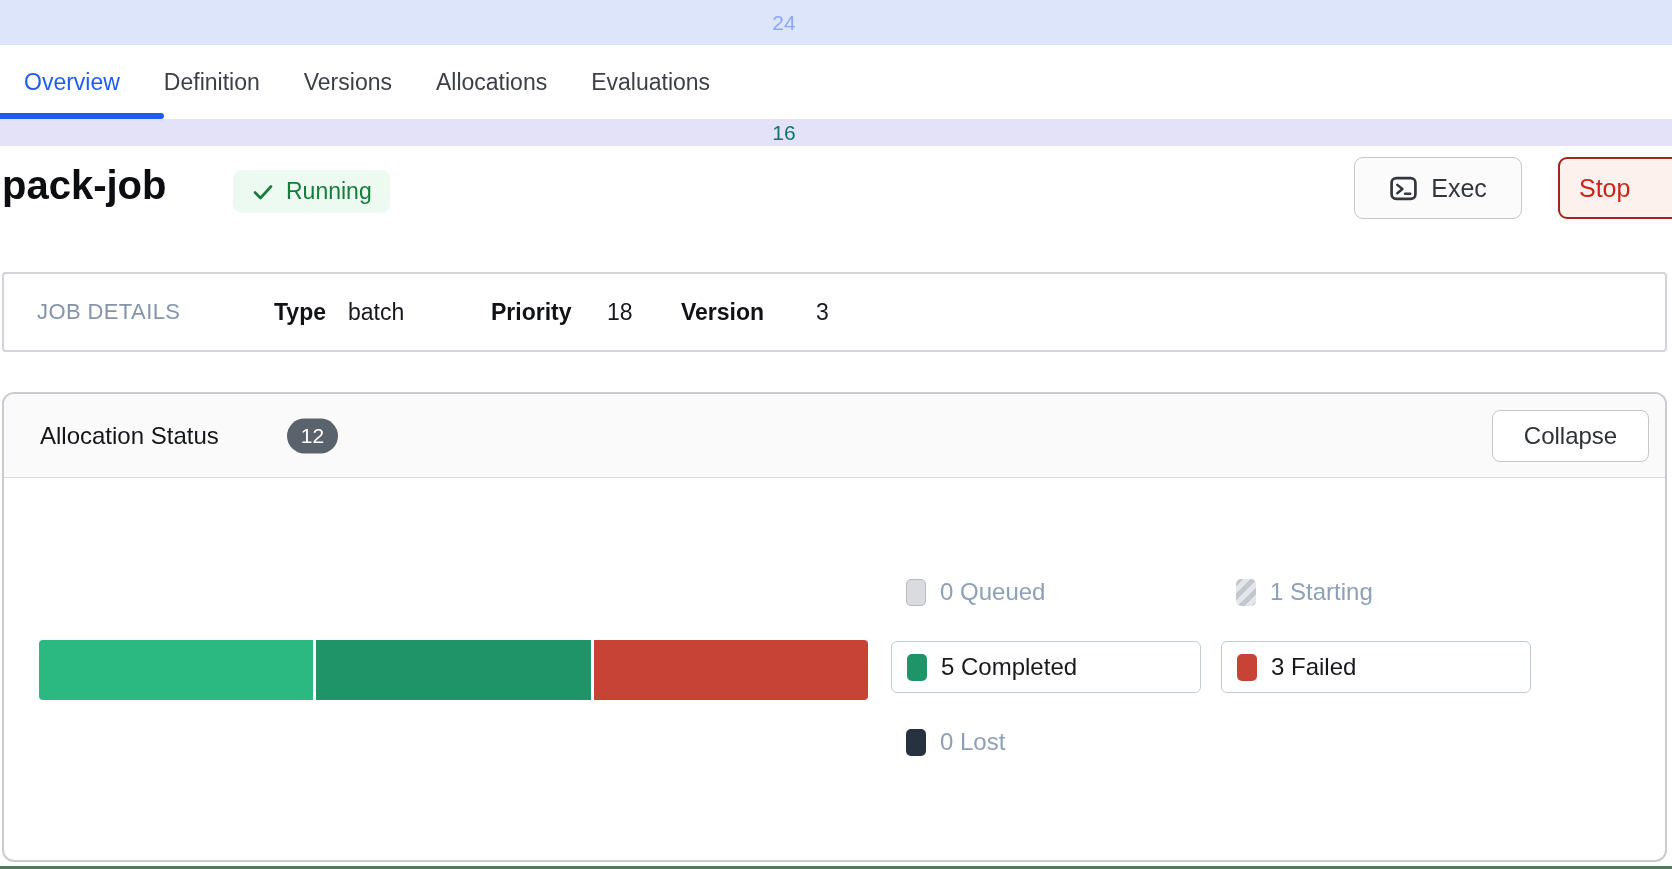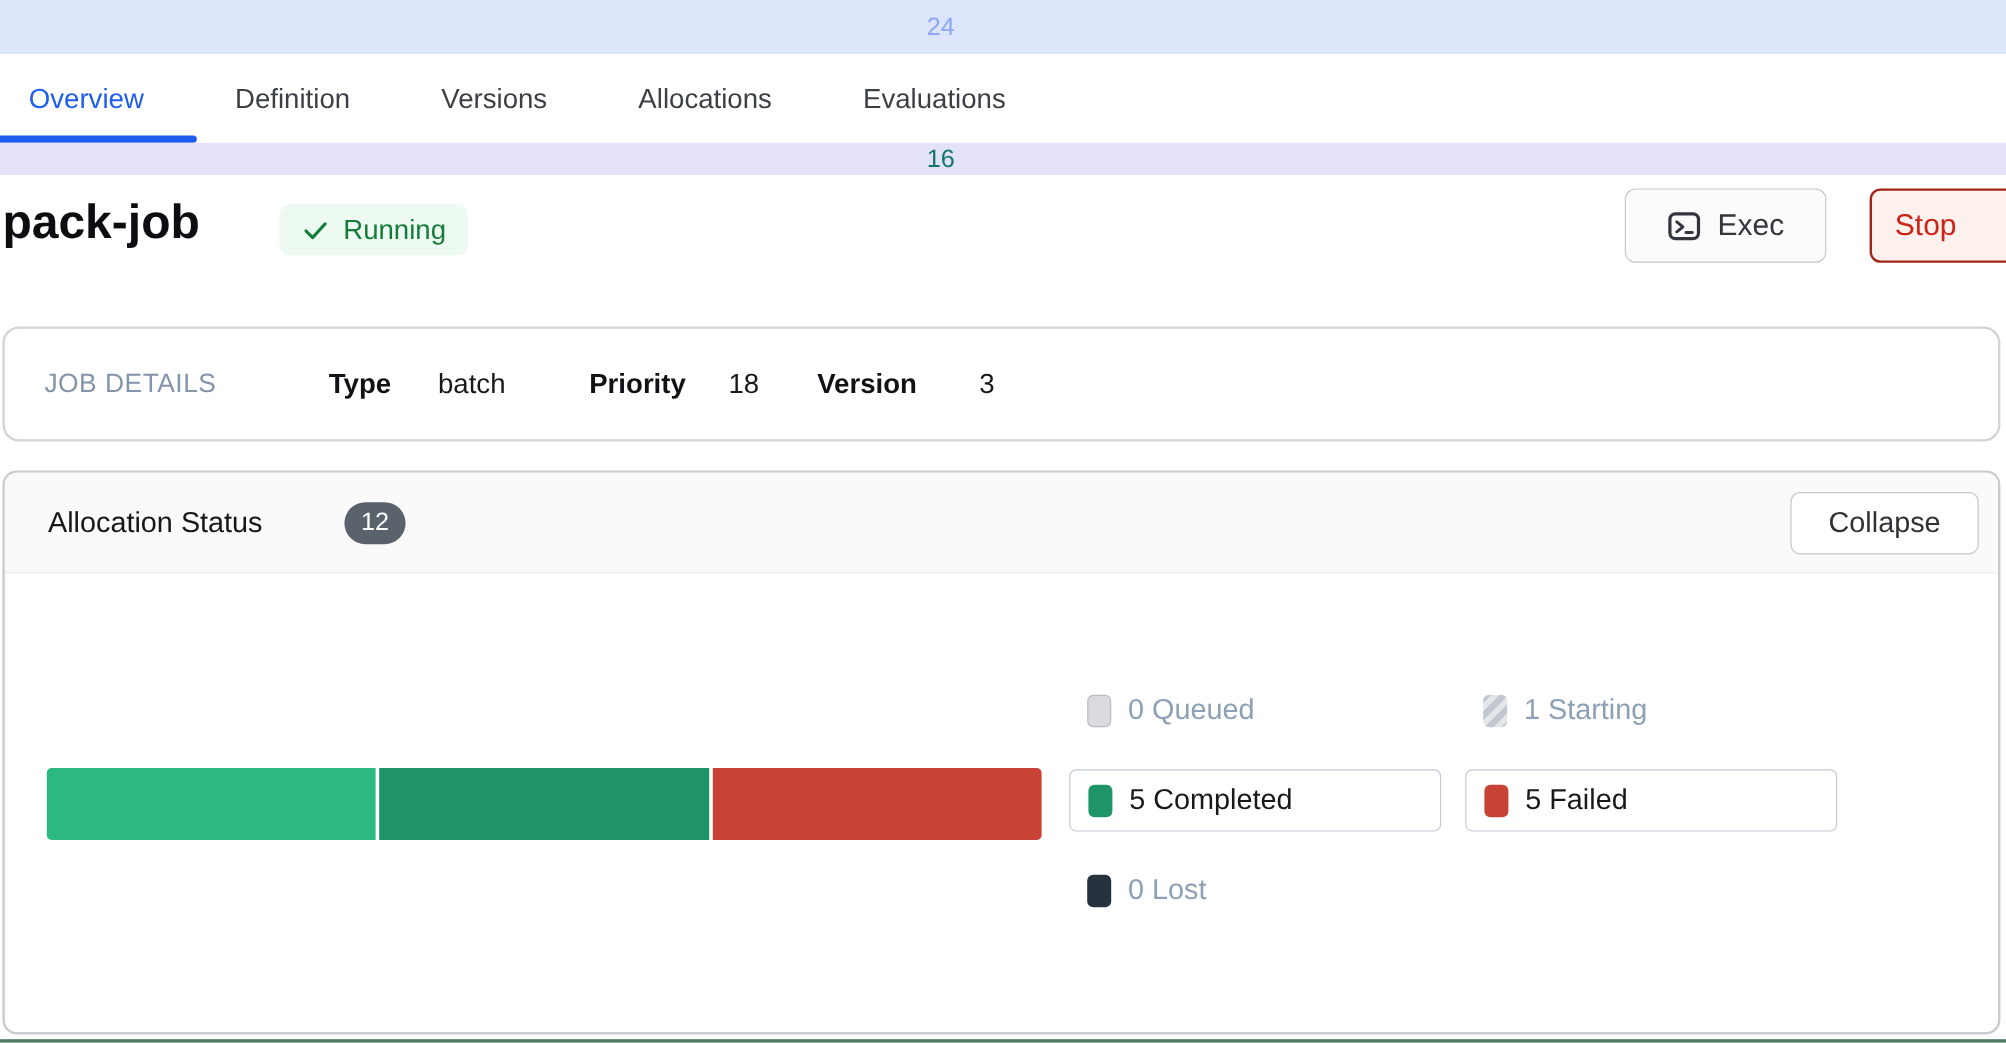--- a/index.html
+++ b/index.html
@@ -17,21 +17,21 @@
   #strip-mid { top:119px; height:27px; background:#e4e2f8; }
   .strip-label {
     position:absolute; left:784px; top:50%; transform:translate(-50%,-50%);
     font-size:21px; font-weight:500;
   }
   #strip-top .strip-label { color:#8da7f2; }
   #strip-mid .strip-label { color:#0f766e; }
 
   
   #tabbar { top:45px; left:0; width:1672px; height:74px; background:#fff; }
-  #tabs { position:absolute; left:24px; top:0; height:100%; display:flex; gap:76px; align-items:center; }
+  #tabs { position:absolute; left:24px; top:0; height:100%; display:flex; gap:44px; align-items:center; }
   .tab { font-size:23px; color:#3c3f46; cursor:pointer; white-space:nowrap; }
   .tab.active { color:#1f5df2; }
   #tab-underline {
     position:absolute; left:0; bottom:0; width:164px; height:6px;
     background:#1f5df2; border-radius:0 4px 4px 0;
   }
 
   
   #page-title { left:2px; top:163px; font-size:40px; font-weight:700; color:#0b0d10; }
   #status-badge {
@@ -46,22 +46,22 @@
     font-size:25px; color:#33363d;
   }
   #stop-button {
     left:1558px; top:157px; width:170px; height:62px;
     background:#fdf1ee; border:2px solid #a12518; border-radius:9px;
     font-size:25px; color:#cb2318; justify-content:flex-start; padding-left:19px;
   }
 
   
   #job-details-bar {
-    left:2px; top:272px; width:1665px; height:96px;
-    border:2px solid #d2d4d8; border-radius:14px; background:#fff;
+    left:2px; top:272px; width:1665px; height:80px;
+    border:2px solid #d2d4d8; border-radius:4px; background:#fff;
   }
   #job-details-bar span { position:absolute; top:50%; transform:translateY(-50%); white-space:nowrap; }
   #job-details-heading { left:33px; font-size:22px; color:#8494a9; letter-spacing:.4px; }
   .jd-label { font-weight:700; font-size:23px; color:#101216; }
   .jd-value { font-size:23px; color:#16181c; }
 
   
   #alloc-panel {
     left:2px; top:392px; width:1665px; height:470px;
     border:2px solid #c9cbcf; border-radius:12px; background:#fff;
@@ -153,21 +153,21 @@
 </div>
 
 <div class="abs btn" id="stop-button">
   <span>Stop</span>
 </div>
 
 <div class="abs" id="job-details-bar">
   <span id="job-details-heading">JOB DETAILS</span>
 
 <span class="jd-label" style="left: 270px;">Type</span>
-    <span class="jd-value" style="left: 361px;">batch</span>
+    <span class="jd-value" style="left: 344px;">batch</span>
     <span class="jd-label" style="left: 487px;">Priority</span>
     <span class="jd-value" style="left: 603px;">18</span>
     <span class="jd-label" style="left: 677px;">Version</span>
     <span class="jd-value" style="left: 812px;">3</span>
   </div>
 
 <div class="abs" id="alloc-panel">
   <div id="alloc-header">
     <span id="alloc-title">Allocation Status</span>
     <span id="alloc-count">12</span>
@@ -187,21 +187,21 @@
       <div class="legend-item muted">
         <div class="swatch striped"></div>
         <span>1 Starting</span>
       </div>
       <div class="legend-item boxed">
         <div class="swatch" style="background: rgb(31, 148, 104);"></div>
         <span>5 Completed</span>
       </div>
       <div class="legend-item boxed">
         <div class="swatch" style="background: rgb(198, 67, 54);"></div>
-        <span>5 Failed</span>
+        <span>3 Failed</span>
       </div>
       <div class="legend-item muted">
         <div class="swatch" style="background: rgb(38, 51, 63);"></div>
         <span>0 Lost</span>
       </div>
     </div>
 </div>
 
 <div class="abs" id="bottom-line"></div>
 

